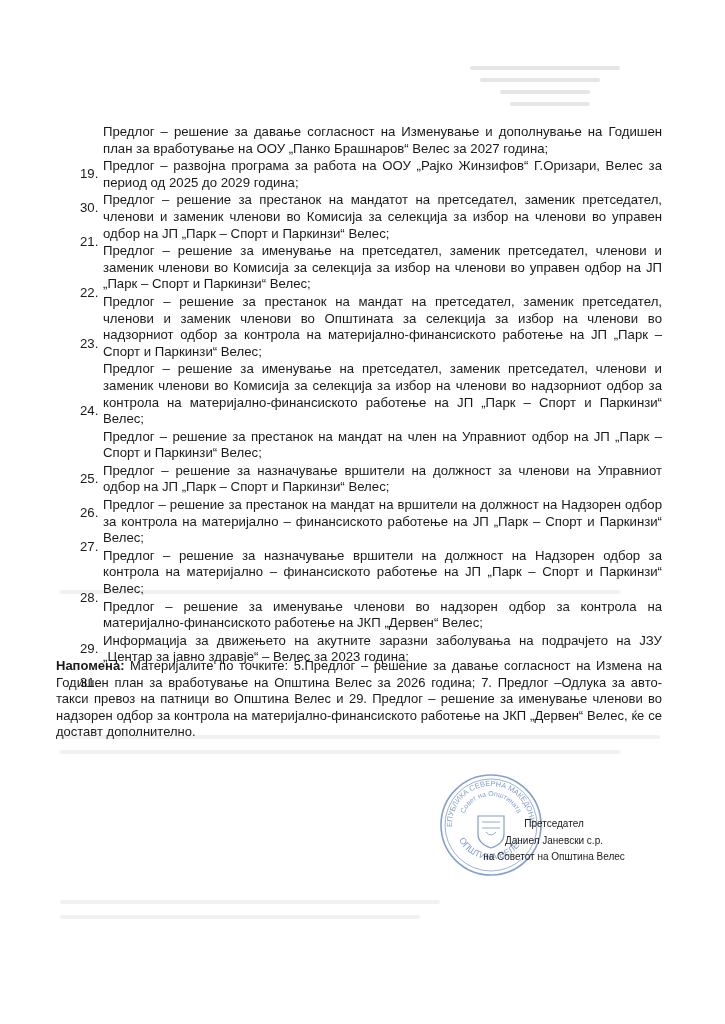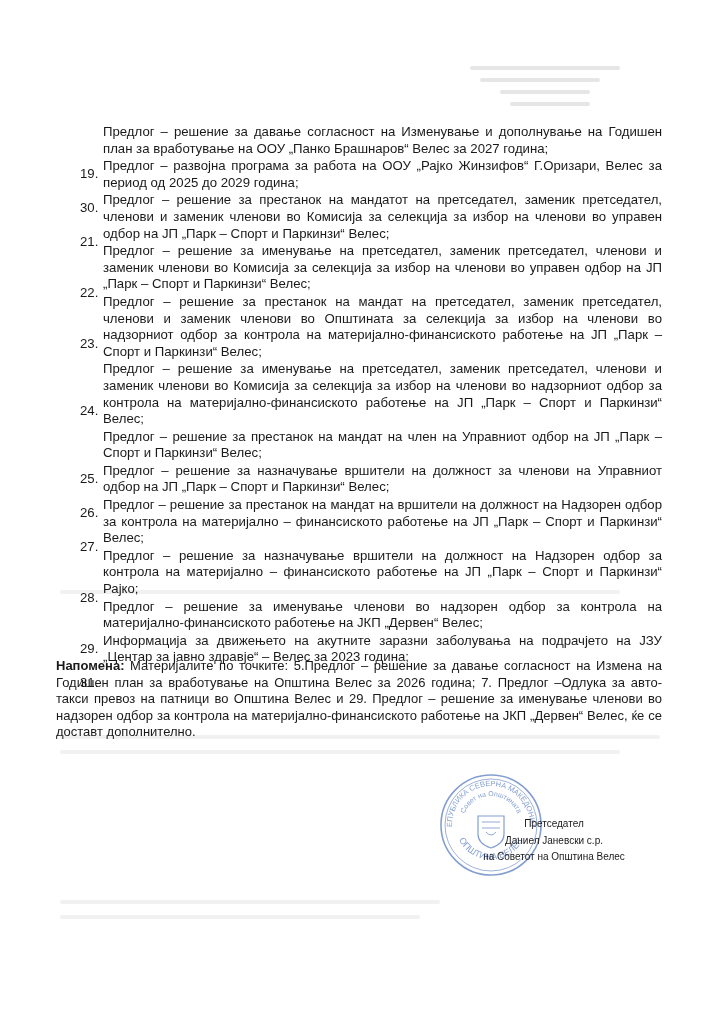--- a/index.html
+++ b/index.html
@@ -35,21 +35,21 @@
 <ol class="list">
   <li class="item"><span class="num">19.</span><span>Предлог – решение за давање согласност на Изменување и дополнување на Годишен план за вработување на ООУ „Панко Брашнаров“ Велес за 2027 година;</span></li>
   <li class="item"><span class="num">30.</span><span>Предлог – развојна програма за работа на ООУ „Рајко Жинзифов“ Г.Оризари, Велес за период од 2025 до 2029 година;</span></li>
   <li class="item"><span class="num">21.</span><span>Предлог – решение за престанок на мандатот на претседател, заменик претседател, членови и заменик членови во Комисија за селекција за избор на членови  во управен одбор на ЈП „Парк – Спорт и Паркинзи“ Велес;</span></li>
   <li class="item"><span class="num">22.</span><span>Предлог – решение за именување на претседател, заменик претседател, членови и заменик членови во Комисија за селекција за избор на членови во управен одбор на ЈП „Парк – Спорт и Паркинзи“ Велес;</span></li>
   <li class="item"><span class="num">23.</span><span>Предлог – решение за престанок на мандат  на претседател, заменик претседател, членови и заменик членови во Општината за селекција за избор на членови во надзорниот одбор за контрола на материјално-финансиското работење на ЈП „Парк – Спорт и Паркинзи“ Велес;</span></li>
   <li class="item"><span class="num">24.</span><span>Предлог – решение за именување на претседател, заменик претседател, членови и заменик членови во Комисија за селекција за избор на членови во надзорниот одбор за контрола на материјално-финансиското работење на ЈП „Парк – Спорт и Паркинзи“ Велес;</span></li>
   <li class="item"><span class="num">25.</span><span>Предлог – решение за престанок на мандат на член на Управниот одбор на ЈП „Парк – Спорт и Паркинзи“ Велес;</span></li>
   <li class="item"><span class="num">26.</span><span>Предлог – решение за назначување вршители на должност за членови на Управниот одбор на ЈП „Парк – Спорт и Паркинзи“ Велес;</span></li>
   <li class="item"><span class="num">27.</span><span>Предлог – решение за престанок на мандат на вршители на должност на Надзорен одбор за контрола на материјално – финансиското работење на ЈП „Парк – Спорт и Паркинзи“ Велес;</span></li>
-  <li class="item"><span class="num">28.</span><span>Предлог – решение за назначување вршители на должност на Надзорен одбор за контрола на материјално – финансиското работење на ЈП „Парк – Спорт и Паркинзи“ Рајко;</span></li>
+  <li class="item"><span class="num">28.</span><span>Предлог – решение за назначување вршители на должност на Надзорен одбор за контрола на материјално – финансиското работење на ЈП „Парк – Спорт и Паркинзи“ Велес;</span></li>
   <li class="item"><span class="num">29.</span><span>Предлог – решение за именување членови во надзорен одбор за контрола на материјално-финансиското работење на ЈКП „Дервен“ Велес;</span></li>
   <li class="item"><span class="num">31.</span><span>Информација за движењето на акутните заразни заболувања на подрачјето на ЈЗУ „Центар за јавно здравје“ – Велес за 2023 година;</span></li>
 </ol>
 
 <p class="note"><b>Напомена:</b><span> Материјалите по точките: 5.Предлог – решение за давање согласност на Измена на Годишен план за вработување на Општина Велес за 2026 година; 7. Предлог –Одлука за авто-такси превоз на патници во Општина Велес и 29. Предлог – решение за именување членови во надзорен одбор за контрола на материјално-финансиското работење на ЈКП „Дервен“ Велес, ќе се доставт дополнително.</span></p>
 
 <svg class="seal" viewBox="0 0 106 106">
   <defs>
     <path id="arcTop" d="M 14 53 A 39 39 0 0 1 92 53"></path>
     <path id="arcInner" d="M 24 53 A 29 29 0 0 1 82 53"></path>

